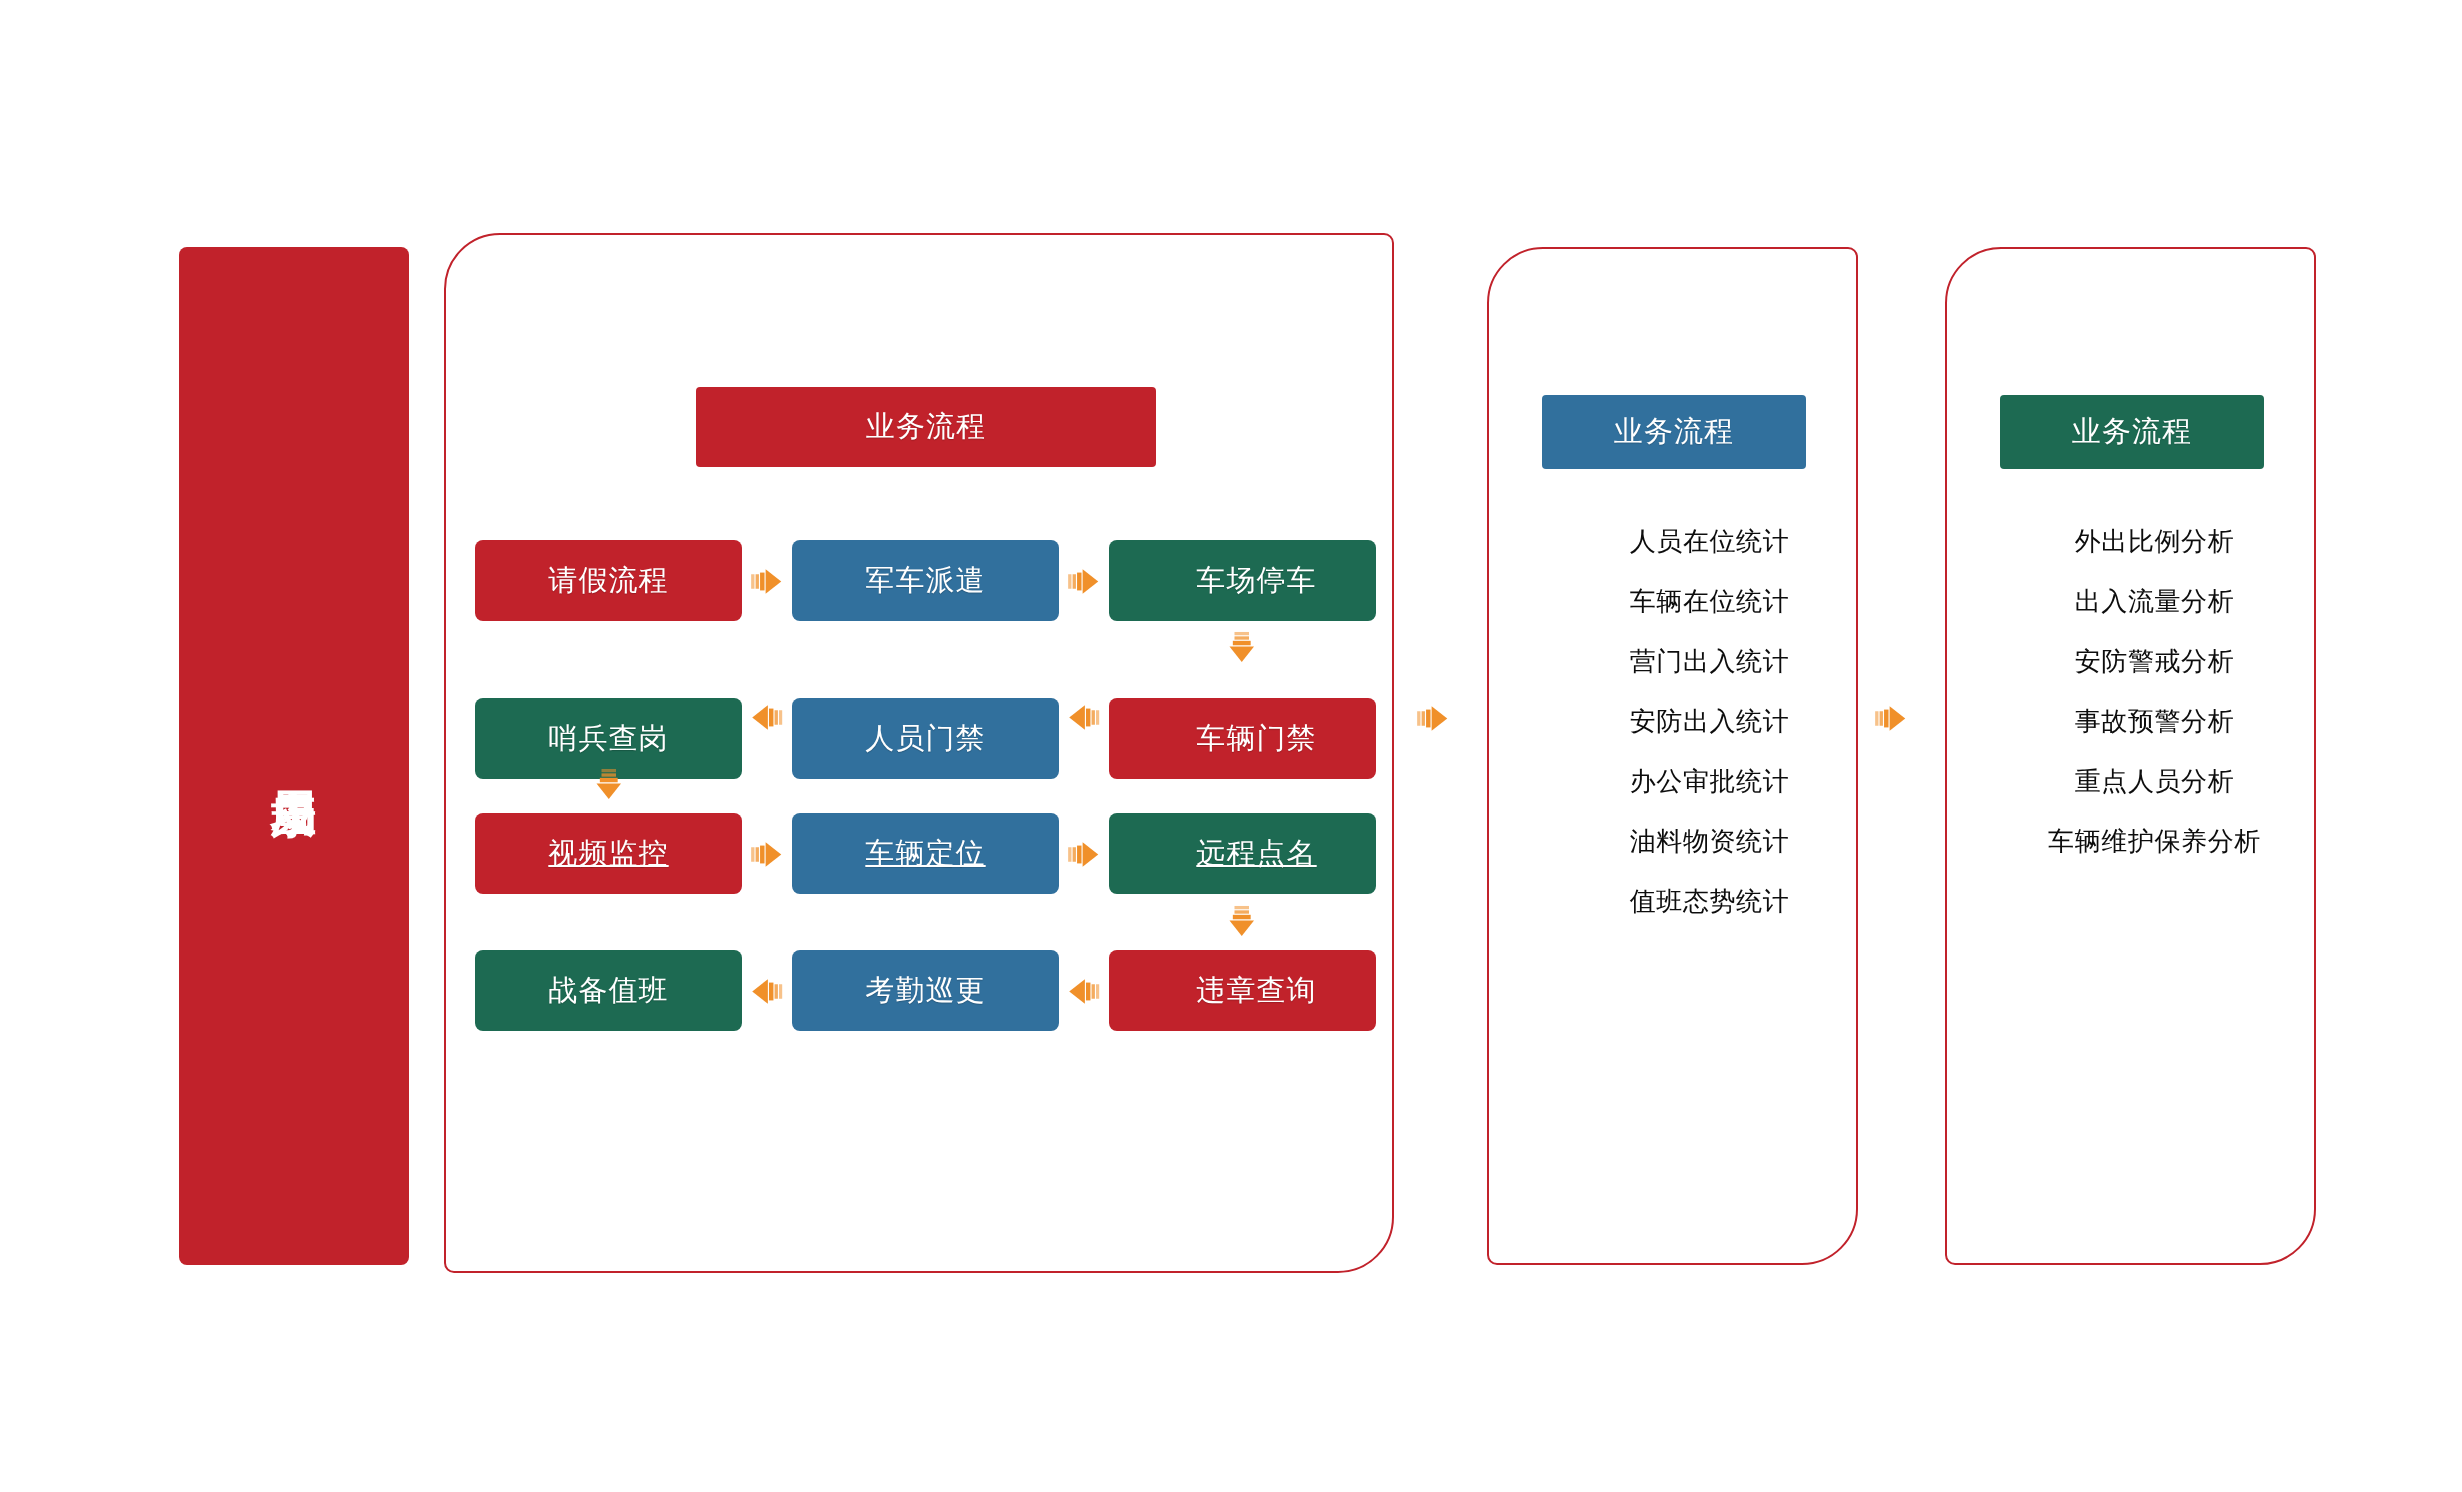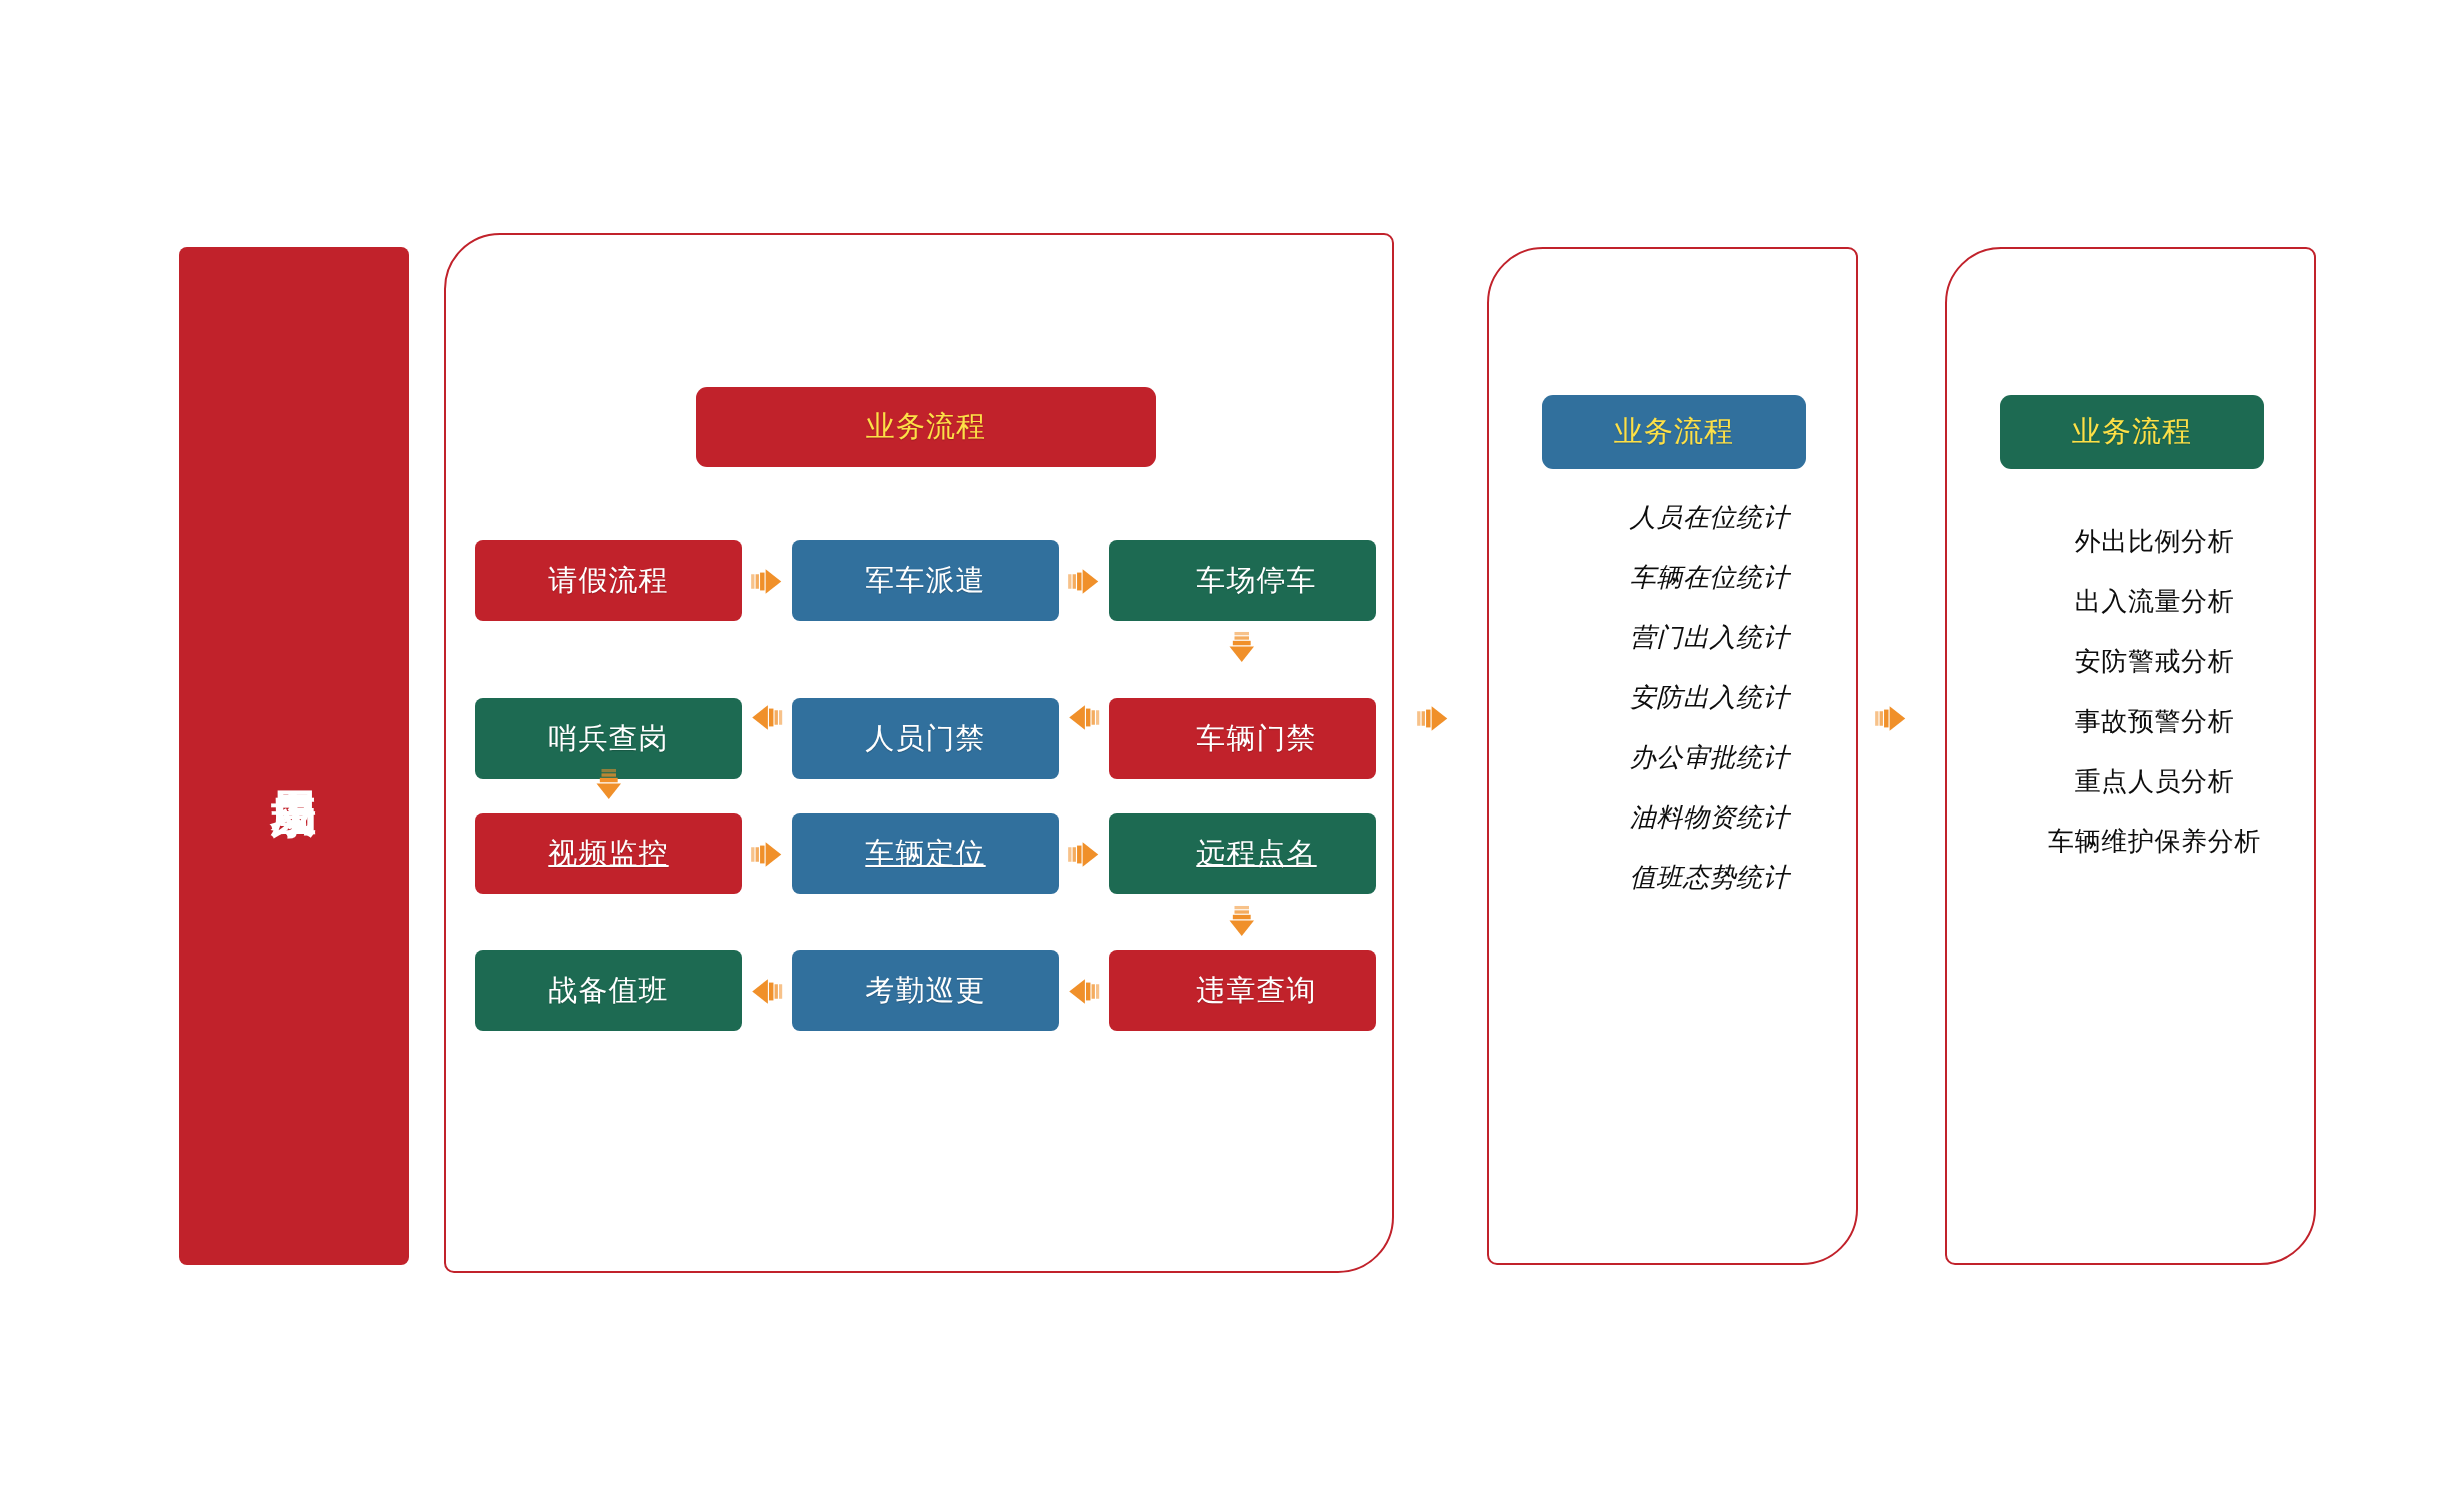--- a/index.html
+++ b/index.html
@@ -70,22 +70,22 @@
     height: 1018px;
     border-radius: 56px 10px 56px 10px;
   }
 
   
   .chip {
     position: absolute;
     display: flex;
     align-items: center;
     justify-content: center;
-    border-radius: 11px;
-    color: #fde047;
+    border-radius: 4px;
+    color: #ffffff;
     font-size: 29px;
     letter-spacing: 1.1px;
     text-shadow: 0 0.6px 1.1px rgba(0,0,0,.18);
   }
   .chip-flow-title {
     left: 696px;
     top: 387px;
     width: 460px;
     height: 80px;
     background: #c1222b;
@@ -156,21 +156,21 @@
   .a-link-1 { left: 1417px; top: 704px; }
   .a-link-2 { left: 1875px; top: 704px; }
 
   
   .list {
     position: absolute;
     display: flex;
     flex-direction: column;
     align-items: center;
   }
-  .list-stats    { left: 1487px; top: 504px;  width: 445px; font-style: italic; }
+  .list-stats    { left: 1487px; top: 528px;  width: 445px; }
   .list-analysis { left: 1945px; top: 528px;  width: 371px; padding-left: 48px; }
   .list-item {
     font-size: 26px;
     color: #0d0d0d;
     line-height: 1;
     padding: 0 2.2px;
     margin-bottom: 34px;
     white-space: nowrap;
     letter-spacing: 0.6px;
   }

